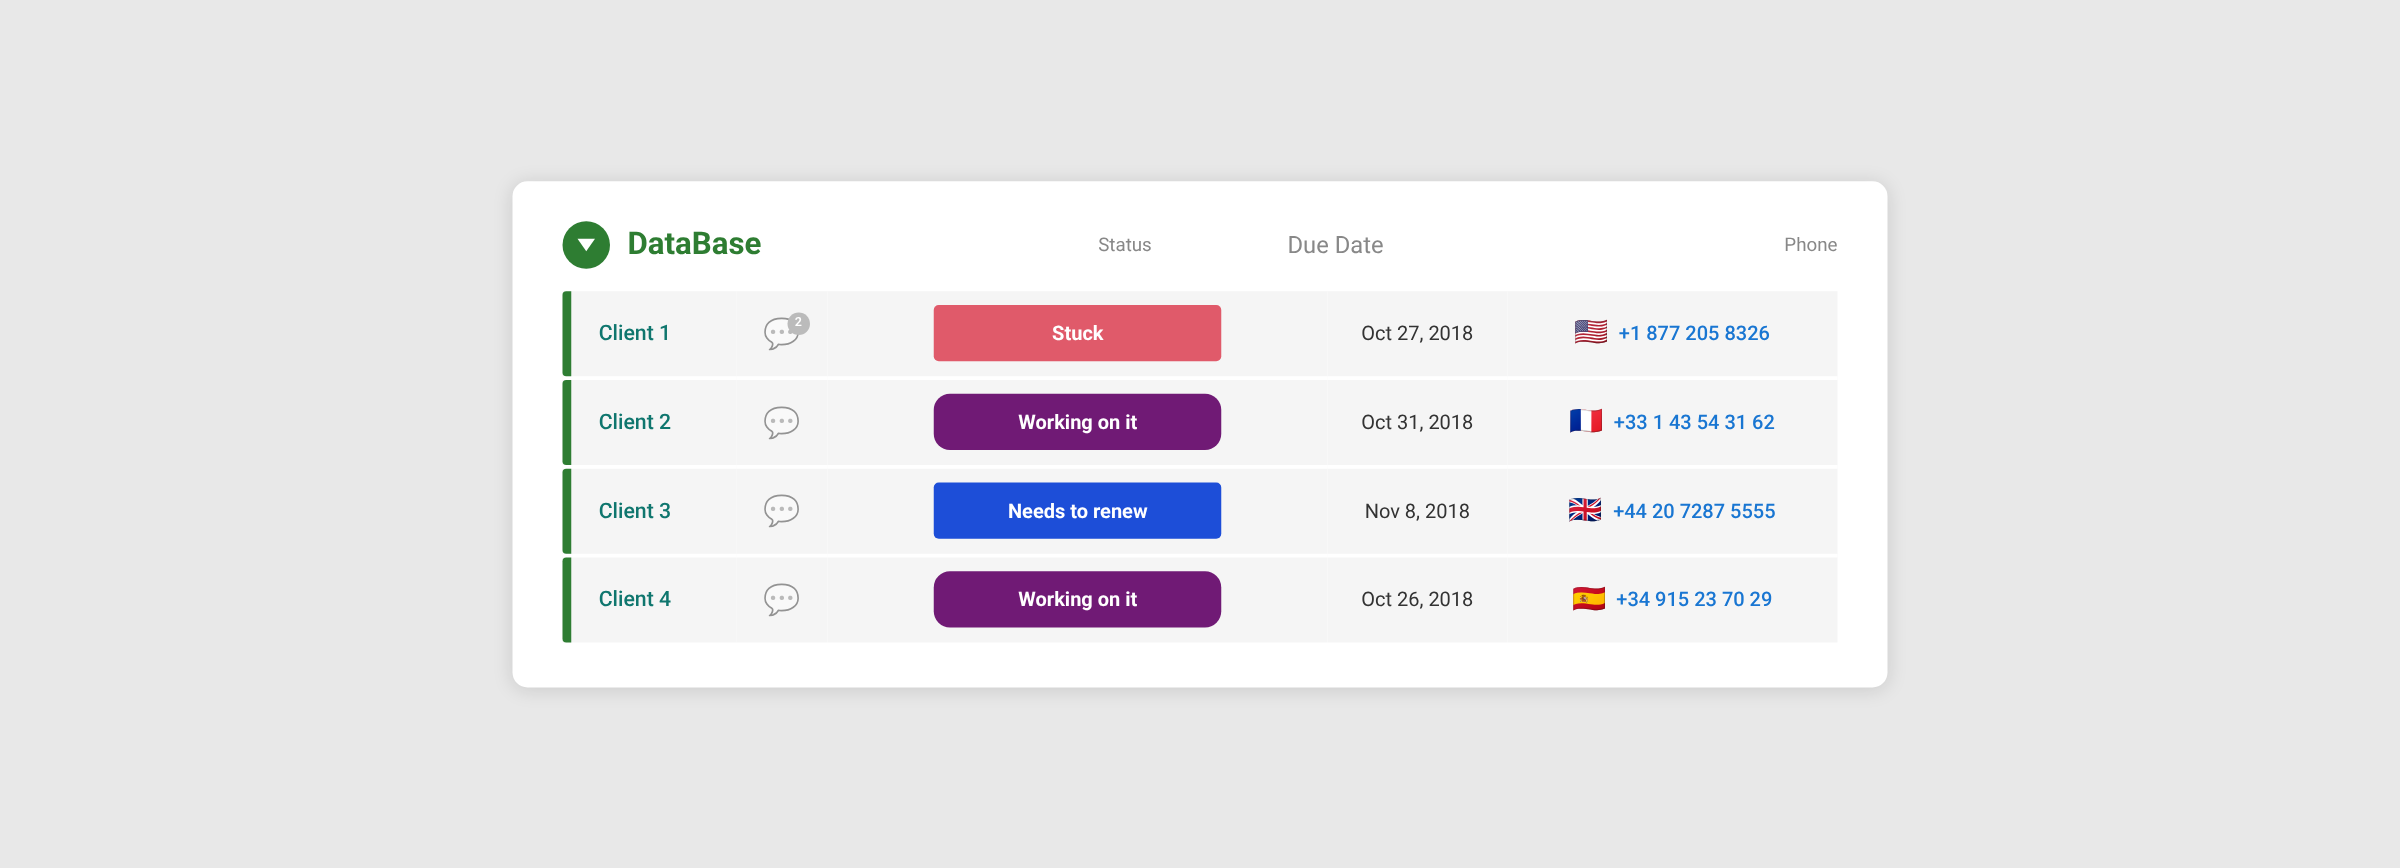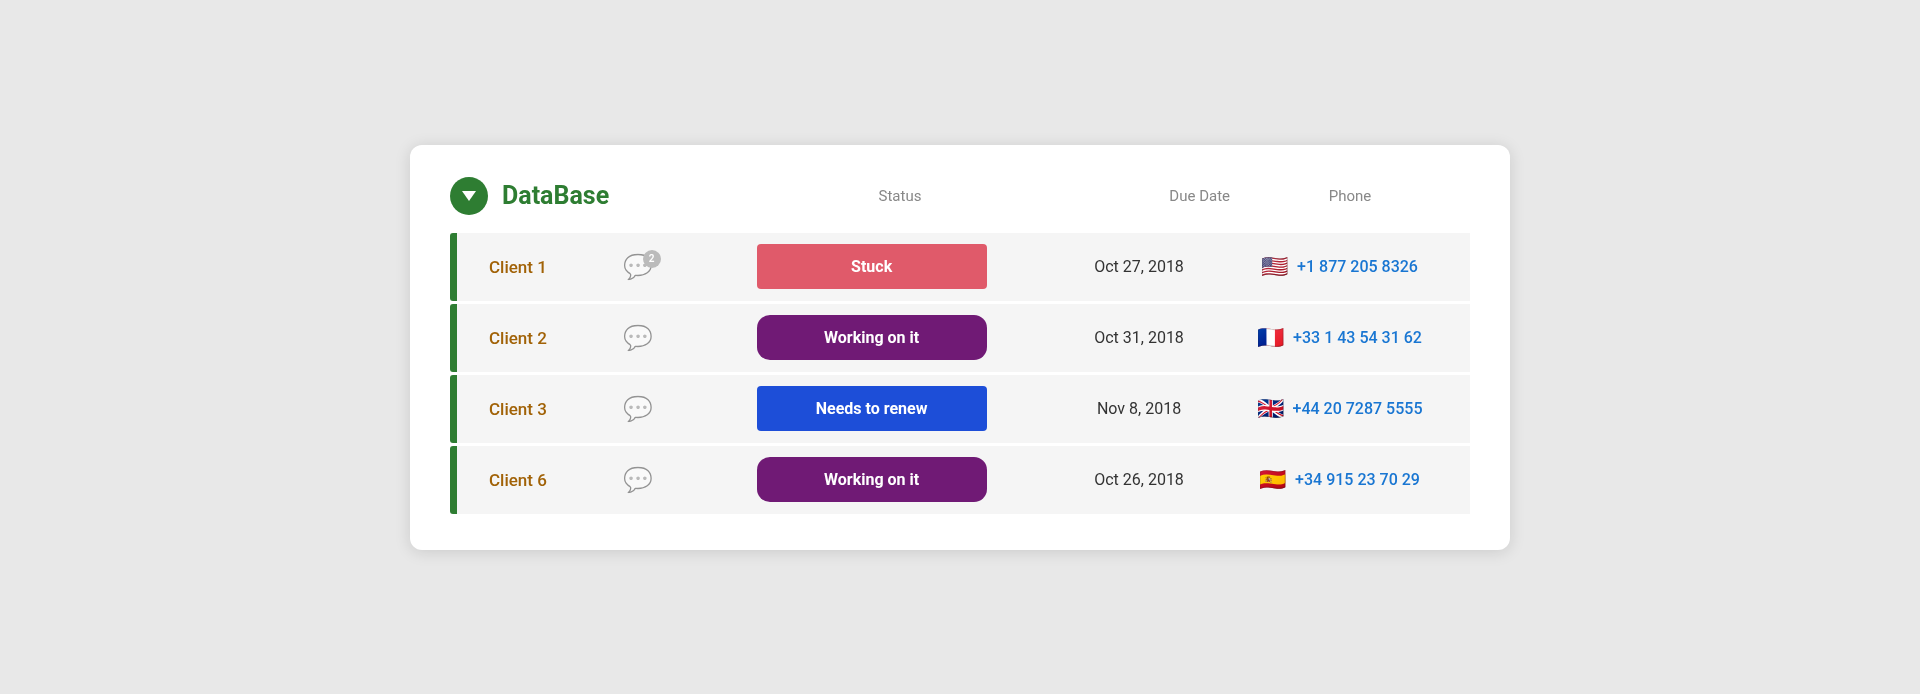--- a/index.html
+++ b/index.html
@@ -43,27 +43,27 @@
       flex: 1;
     }
     .col-status {
       width: 260px;
       text-align: center;
       color: #888;
       font-size: 15px;
     }
     .col-duedate {
       width: 200px;
-      text-align: right;
+      text-align: left;
       color: #888;
-      font-size: 15px;
+      font-size: 19px;
     }
     .col-phone {
       width: 240px;
-      text-align: center;
+      text-align: right;
       color: #888;
       font-size: 15px;
     }
     table {
       width: 100%;
       border-collapse: collapse;
     }
     tbody tr {
       background: #f5f5f5;
       border-bottom: 3px solid #fff;
@@ -81,23 +81,23 @@
     }
     .row-bar {
       width: 7px;
       height: 68px;
       background: #2e7d32;
       border-radius: 3px 0 0 3px;
       flex-shrink: 0;
     }
     .client-name {
       font-size: 17px;
-      color: #a16207;
+      color: #0f766e;
       font-weight: 500;
-      margin-left: 32px;
+      margin-left: 22px;
     }
     .chat-icon-wrap {
       text-align: center;
       position: relative;
       display: inline-block;
     }
     .chat-bubble {
       font-size: 26px;
       color: #bbb;
       line-height: 1;
@@ -240,21 +240,21 @@
           <td class="due-cell">Nov 8, 2018</td>
           <td class="phone-cell"><div class="phone-wrap">
               <span class="flag">🇬🇧</span>
               <span class="phone-num">+44 20 7287 5555</span>
             </div></td>
         </tr>
         <tr>
           <td colspan="1" style="padding: 0px;">
             <div class="td-client">
               <div class="row-bar"></div>
-              <span class="client-name">Client 6</span>
+              <span class="client-name">Client 4</span>
             </div>
           </td>
           <td style="text-align: center; padding: 0px 8px;"><div class="chat-icon-wrap"><span class="chat-bubble" style="font-size: 24px; filter: grayscale(1) opacity(0.4);">💬</span></div></td>
           <td class="status-cell" style="padding: 0px 10px;"><div class="status-badge status-working">Working on it</div></td>
           <td class="due-cell">Oct 26, 2018</td>
           <td class="phone-cell"><div class="phone-wrap">
               <span class="flag">🇪🇸</span>
               <span class="phone-num">+34 915 23 70 29</span>
             </div></td>
         </tr>

